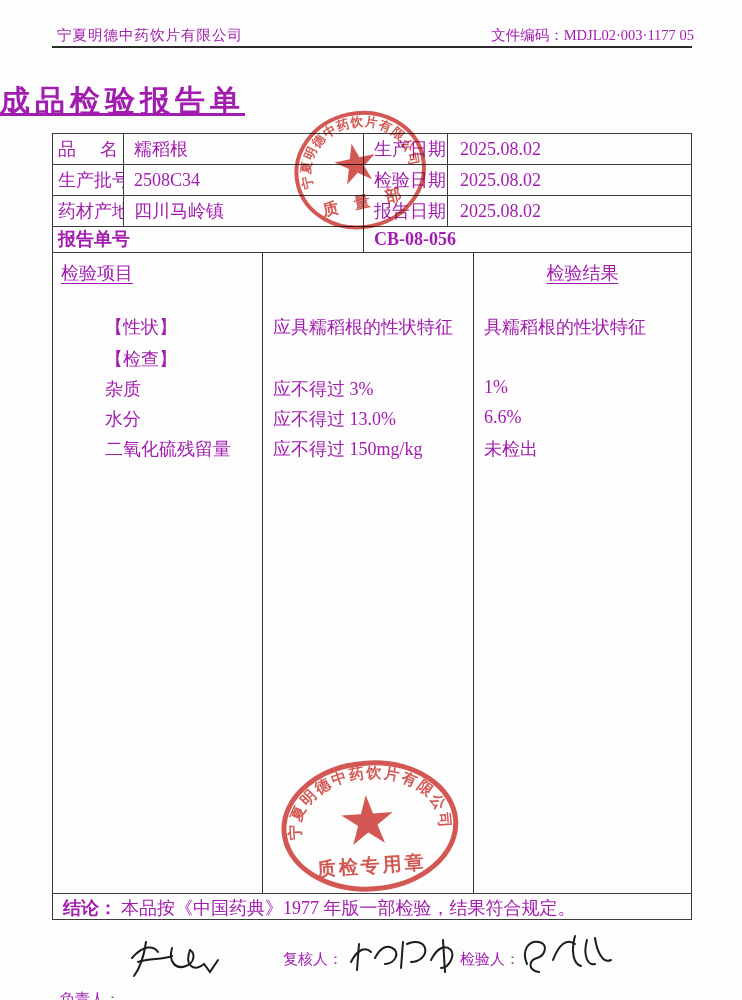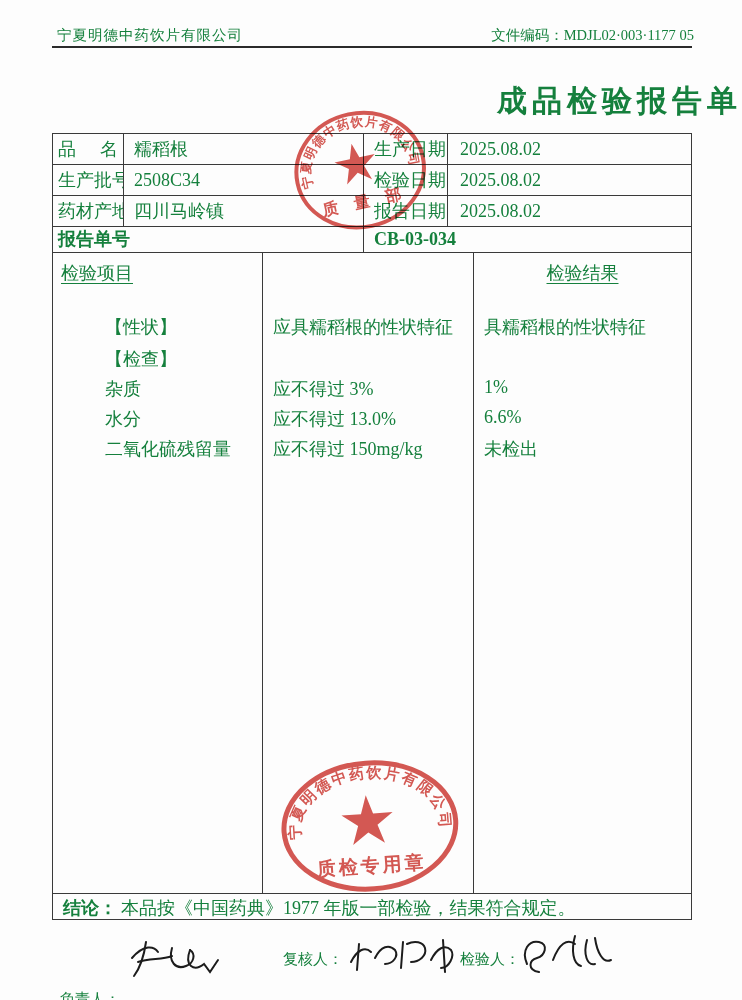--- a/index.html
+++ b/index.html
@@ -1,25 +1,25 @@
 <!DOCTYPE html>
 <html><head>
 <meta charset="utf-8">
 <style>
   html,body{margin:0;padding:0;background:#e8e8e8;}
   .page{position:relative;width:742px;height:1000px;background:#fdfdfd;
-        font-family:"Liberation Serif","DejaVu Serif",serif;color:#15803d;overflow:hidden;}
+        font-family:"Liberation Serif","DejaVu Serif",serif;color:#a21caf;overflow:hidden;}
 
   
   .hdr-company{position:absolute;left:57px;top:26px;font-size:14.5px;letter-spacing:1px;}
   .hdr-code{position:absolute;right:48px;top:26px;font-size:14.5px;}
   .hdr-rule{position:absolute;left:52px;width:640px;top:46px;border-top:2px solid #2b2b2b;}
 
-  .title{position:absolute;top:81px;left:0;width:100%;text-align:right;
-         font-size:30px;font-weight:bold;letter-spacing:5px;}
+  .title{position:absolute;top:81px;left:0;width:100%;text-align:left;
+         font-size:30px;font-weight:bold;letter-spacing:5px;text-decoration:underline;}
 
   
   .tbl{position:absolute;left:52px;top:133px;width:640px;height:787px;
        border:1px solid #3a3a3a;box-sizing:border-box;font-size:18px;}
   .tbl *{box-sizing:border-box;}
   .row{display:flex;border-bottom:1px solid #3a3a3a;}
   .r31{height:31px;}
   .r26{height:26px;font-weight:bold;}
   .cell{border-right:1px solid #3a3a3a;display:block;line-height:30px;
         padding:0 8px;white-space:nowrap;overflow:hidden;}
@@ -82,21 +82,21 @@
 
     <div class="row r31">
       <div class="cell lab1">药材产地</div>
       <div class="cell val1">四川马岭镇</div>
       <div class="cell lab2">报告日期</div>
       <div class="cell val2">2025.08.02</div>
     </div>
 
     <div class="row r26">
       <div class="cell lab4">报告单号</div>
-      <div class="cell val4">CB-03-034</div>
+      <div class="cell val4">CB-08-056</div>
     </div>
 
     <div class="row content">
       <div class="col col-items" style="width:210px">
         <div class="col-head left">检验项目</div>
         <div class="ci" style="top:62px">【性状】</div>
         <div class="ci" style="top:94px">【检查】</div>
         <div class="ci" style="top:124px">杂质</div>
         <div class="ci" style="top:154px">水分</div>
         <div class="ci" style="top:184px">二氧化硫残留量</div>

